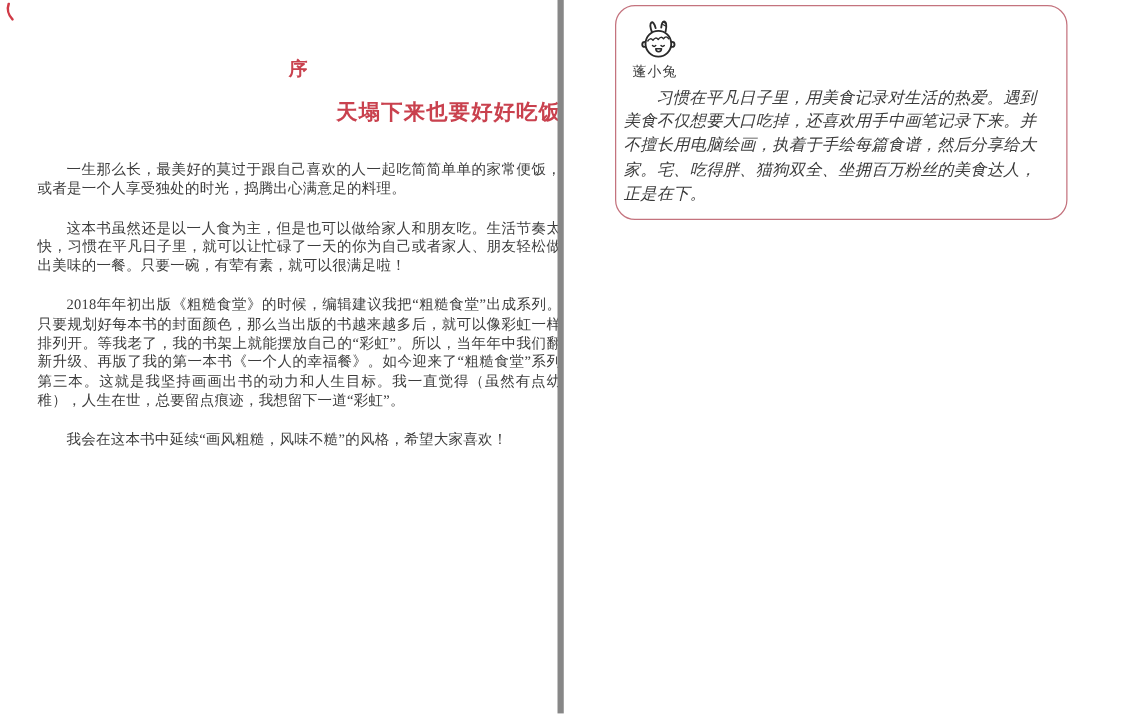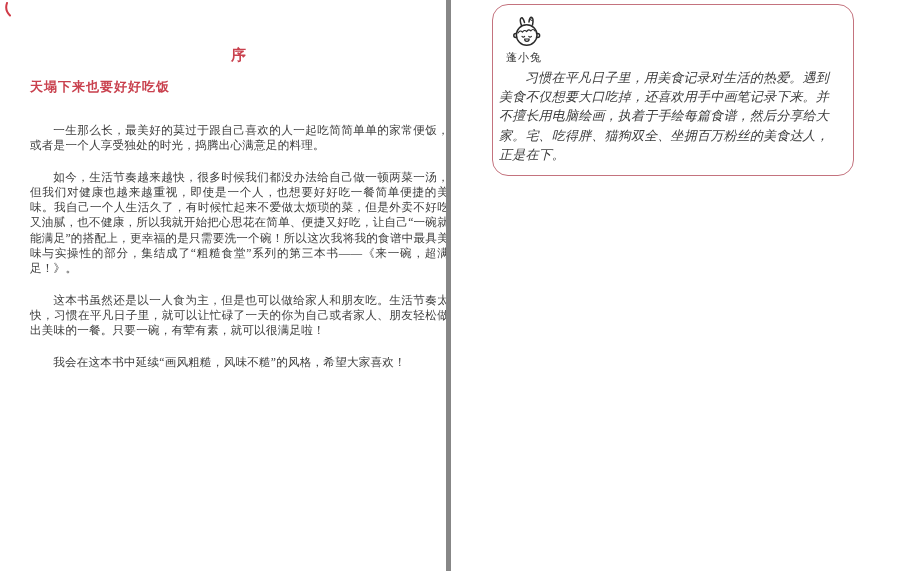--- a/index.html
+++ b/index.html
@@ -17,22 +17,22 @@
   
   .page-left{
     position:absolute;left:30px;top:46px;width:419px;
   }
   .preface-title{
     margin:0;text-align:center;
     font-size:15px;font-weight:700;letter-spacing:2px;
     color:var(--heading-red,#c9414e);
   }
   .preface-subtitle{
-    margin:13px 0 0 0;text-align:left;
-    font-size:13px;font-weight:700;letter-spacing:1px;
+    margin:13px 0 0 0;text-align:right;
+    font-size:17px;font-weight:700;letter-spacing:1px;
     color:var(--heading-red,#c9414e);
   }
   .preface-body{margin-top:27px;}
   .preface-body p{
     margin:16px 0 6px 0;
     font-size:11.6px;line-height:15.3px;letter-spacing:0.2px;
     text-align:justify;text-indent:2em;
     color:var(--body-text,#3d3d3d);
   }
 
@@ -72,22 +72,22 @@
   <svg class="corner-mark" width="10" height="15" viewBox="0 0 10 15">
     <path d="M3,1 C1.5,5 2.5,10 6,13.5" fill="none" stroke="#d03a46" stroke-width="2" stroke-linecap="round"></path>
   </svg>
 
   <div class="page-left">
     <h1 class="preface-title">序</h1>
     <h2 class="preface-subtitle">天塌下来也要好好吃饭</h2>
 
     <div class="preface-body">
       <p>一生那么长，最美好的莫过于跟自己喜欢的人一起吃简简单单的家常便饭，或者是一个人享受独处的时光，捣腾出心满意足的料理。</p>
-      <p>如今，生活节奏越来越快，很多时候我们都没办法给自己做一顿两菜一汤，但我们对健康也越来越重视，即使是一个人，也想要好好吃一餐简单便捷的美味。我自己一个人生活久了，有时候忙起来不爱做太烦琐的菜，但是外卖不好吃又油腻，也不健康，所以我就开始把心思花在简单、便捷又好吃，让自己“一碗就能满足”的搭配上，更幸福的是只需要洗一个碗！所以这次我将我的食谱中最具美味与实操性的部分，集结成了“粗糙食堂”系列的第三本书——《来一碗，超满足！》。</p>
       <p>这本书虽然还是以一人食为主，但是也可以做给家人和朋友吃。生活节奏太快，习惯在平凡日子里，就可以让忙碌了一天的你为自己或者家人、朋友轻松做出美味的一餐。只要一碗，有荤有素，就可以很满足啦！</p>
+      <p>2018年年初出版《粗糙食堂》的时候，编辑建议我把“粗糙食堂”出成系列。只要规划好每本书的封面颜色，那么当出版的书越来越多后，就可以像彩虹一样排列开。等我老了，我的书架上就能摆放自己的“彩虹”。所以，当年年中我们翻新升级、再版了我的第一本书《一个人的幸福餐》。如今迎来了“粗糙食堂”系列第三本。这就是我坚持画画出书的动力和人生目标。我一直觉得（虽然有点幼稚），人生在世，总要留点痕迹，我想留下一道“彩虹”。</p>
       <p>我会在这本书中延续“画风粗糙，风味不糙”的风格，希望大家喜欢！</p>
     </div>
   </div>
 
   <div class="page-divider"></div>
 
   <div class="author-box">
 
     <svg class="rabbit-icon" width="38" height="36" viewBox="0 0 38 36">
       <g fill="#ffffff" stroke="#2a2a2a" stroke-width="1.5" stroke-linecap="round" stroke-linejoin="round">

